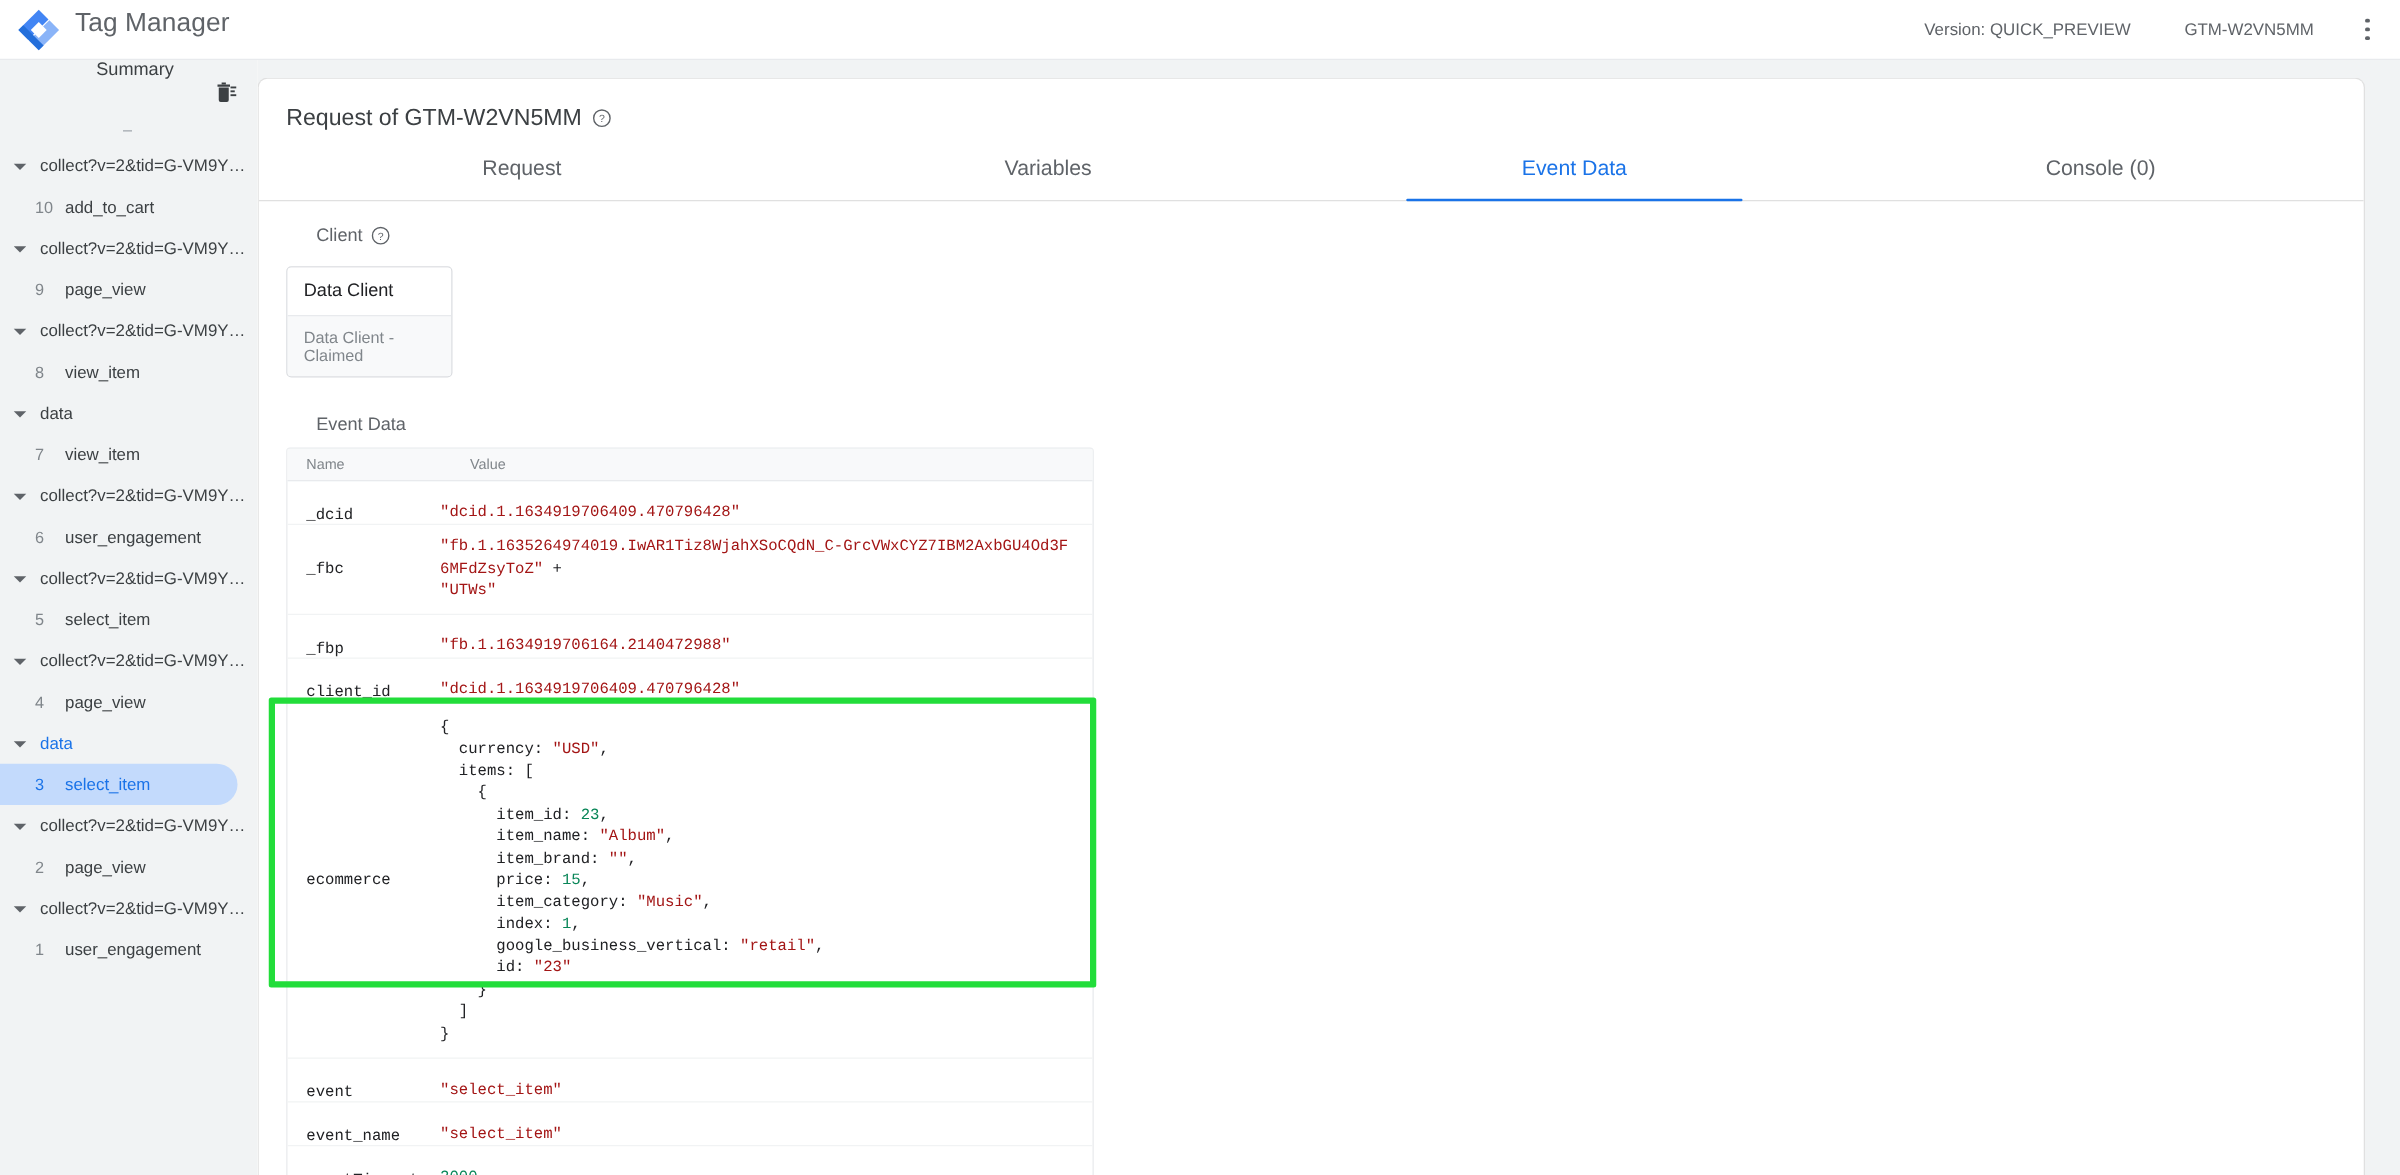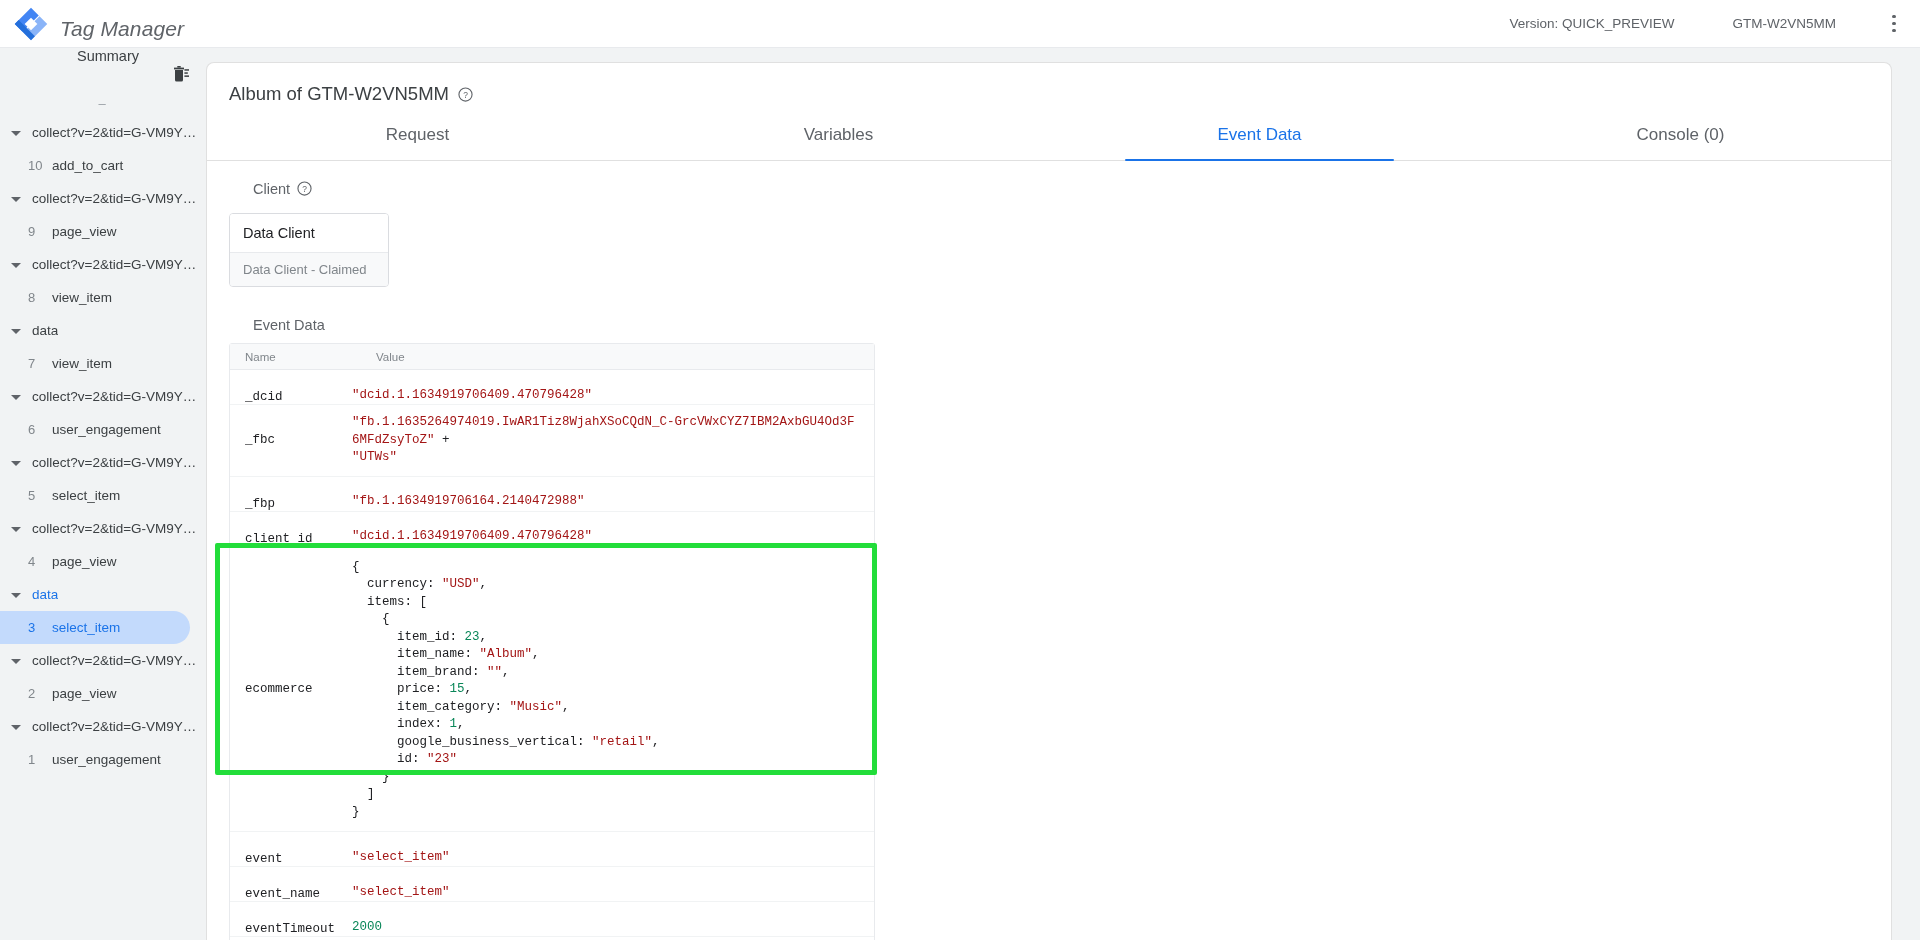--- a/index.html
+++ b/index.html
@@ -14,30 +14,30 @@
   }
 
   
   .topbar {
     position: absolute; top: 0; left: 0;
     width: 1920px; height: 48px;
     background: #ffffff;
     border-bottom: 1px solid #e8eaed;
     display: flex; align-items: center;
   }
-  .brand { display: flex; align-items: flex-end; padding-left: 14px; font-style: italic; }
+  .brand { display: flex; align-items: flex-start; padding-left: 14px; }
   .gtm-logo { width: 34px; height: 34px; position: relative; }
   .gtm-logo svg { display: block; }
   .brand-title {
     font-size: 21px; color: #5f6368; font-weight: 400;
     margin-left: 12px; letter-spacing: .1px; white-space: nowrap;
   }
   .topbar-right {
     margin-left: auto; display: flex; align-items: center;
-    padding-right: 14px; gap: 16px;
+    padding-right: 14px; gap: 1px;
   }
   .version-label {
     font-size: 13.5px; color: #5f6368; white-space: nowrap; margin-right: 42px;
   }
   .container-id {
     font-size: 13.5px; color: #5f6368; white-space: nowrap; margin-right: 30px;
   }
   .kebab {
     width: 24px; height: 34px; display: flex; flex-direction: column;
     align-items: center; justify-content: center; gap: 3.5px; cursor: pointer;
@@ -136,21 +136,21 @@
 
   .card-body { padding: 20px 0 0 22px; }
 
   .section-head {
     display: flex; margin-bottom: 10px; margin-left: 24px;
   }
   .section-title { font-size: 14.5px; color: #5f6368; }
   .section-head .help-icon { margin-left: 7px; }
 
   .client-box {
-    width: 160px;
+    width: 133px;
     border: 1px solid #dadce0;
     border-radius: 4px;
     overflow: hidden;
     background: #fff;
     margin-top: 16px;
   }
   .client-box .row1 {
     padding: 11px 13px; font-size: 14.5px; color: #202124;
     background: #ffffff;
   }
@@ -343,21 +343,21 @@
         <span class="idx">1</span>
         <span class="name">user_engagement</span>
       </div>
     </div>
 </div>
 
 <div class="main">
   <div class="card">
 
     <div class="card-title-row">
-      <span class="card-title">Album of GTM-W2VN5MM</span>
+      <span class="card-title">Request of GTM-W2VN5MM</span>
       <span class="help-icon">
         <svg width="15" height="15" viewBox="0 0 16 16">
           <circle cx="8" cy="8" r="7" fill="none" stroke="#5f6368" stroke-width="1.2"></circle>
           <text x="8" y="11.6" font-size="9" font-family="Liberation Sans, sans-serif" fill="#5f6368" text-anchor="middle">?</text>
         </svg>
       </span>
     </div>
 
     <div class="tabs" id="tabs">
         <div class="tab">Request</div>

